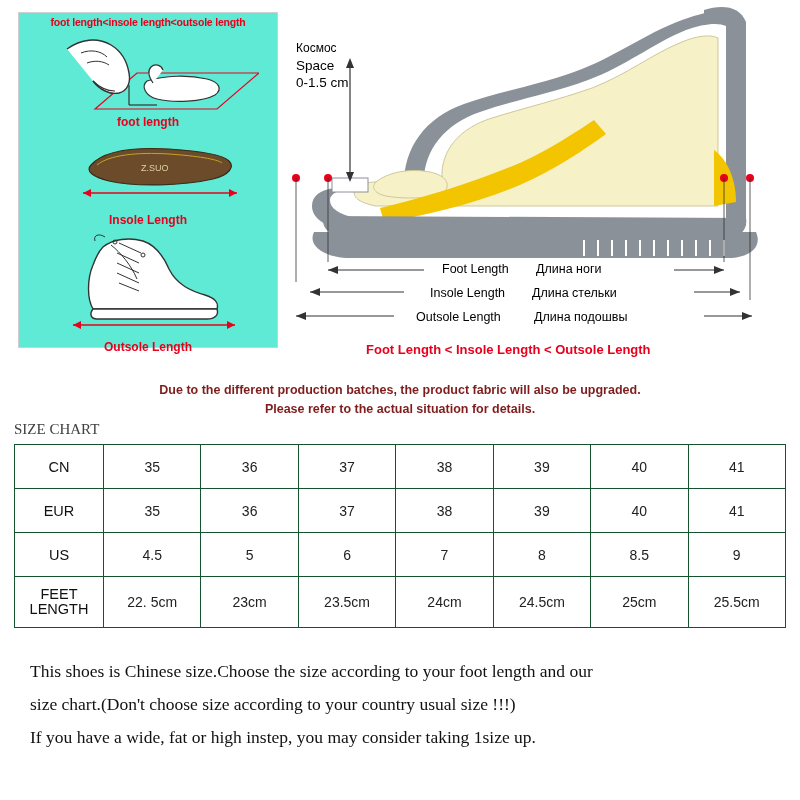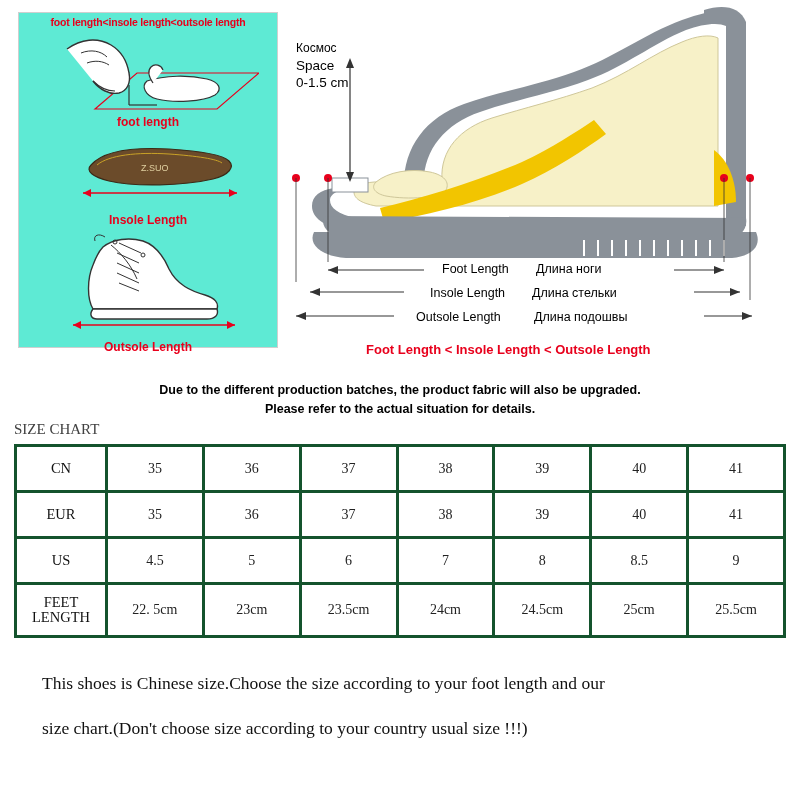--- a/index.html
+++ b/index.html
@@ -97,21 +97,21 @@
     white-space: nowrap;
   }
 
   
   .note {
     position: absolute;
     width: 100%;
     text-align: center;
     font-size: 12.5px;
     font-weight: bold;
-    color: #000000;
+    color: #7f1d1d;
   }
   .note.n1 { top: 383px; }
   .note.n2 { top: 402px; }
 
   
   .sc-title {
     position: absolute;
     left: 14px;
     top: 421px;
     font-size: 15px;
@@ -120,48 +120,48 @@
   }
   table.size-chart {
     position: absolute;
     left: 14px;
     top: 444px;
     width: 772px;
     border-collapse: collapse;
     table-layout: fixed;
   }
   table.size-chart td {
-    border: 3px solid #14532d;
+    border: 1px solid #14532d;
     height: 41px;
     text-align: center;
     vertical-align: middle;
     font-size: 14px;
     color: #222;
-    font-family: Liberation Serif, serif;
+    font-family: Liberation Sans, sans-serif;
   }
   table.size-chart td.hd {
     width: 86px;
     font-size: 14.5px;
     color: #111;
   }
   table.size-chart tr.feet td { height: 48px; }
   table.size-chart td.hd .l1 { display: block; line-height: 15px; }
 
   
   .bottom-text {
     position: absolute;
     left: 30px;
     top: 655px;
     width: 745px;
     font-family: "Liberation Serif", serif;
     font-size: 17.5px;
     line-height: 33px;
     color: #111;
   }
-  .bottom-text p { margin: 12px; }
+  .bottom-text p { margin: 0; }
 </style>
 </head>
 <body>
 
 <div class="page">
 
   <div class="top-area">
 
     <div class="left-panel">
       <div class="lp-title">foot length&lt;insole length&lt;outsole length</div>
@@ -340,15 +340,16 @@
         <td>24.5cm</td>
         <td>25cm</td>
         <td>25.5cm</td>
       </tr>
     </tbody>
   </table>
 
   <div class="bottom-text">
     <p>This shoes is Chinese size.Choose the size according to your foot length and our</p>
     <p>size chart.(Don't choose size according to your country usual size !!!)</p>
+    <p>If you have a wide, fat or high instep, you may consider taking 1size up.</p>
   </div>
 
 </div>
 
 </body></html>

